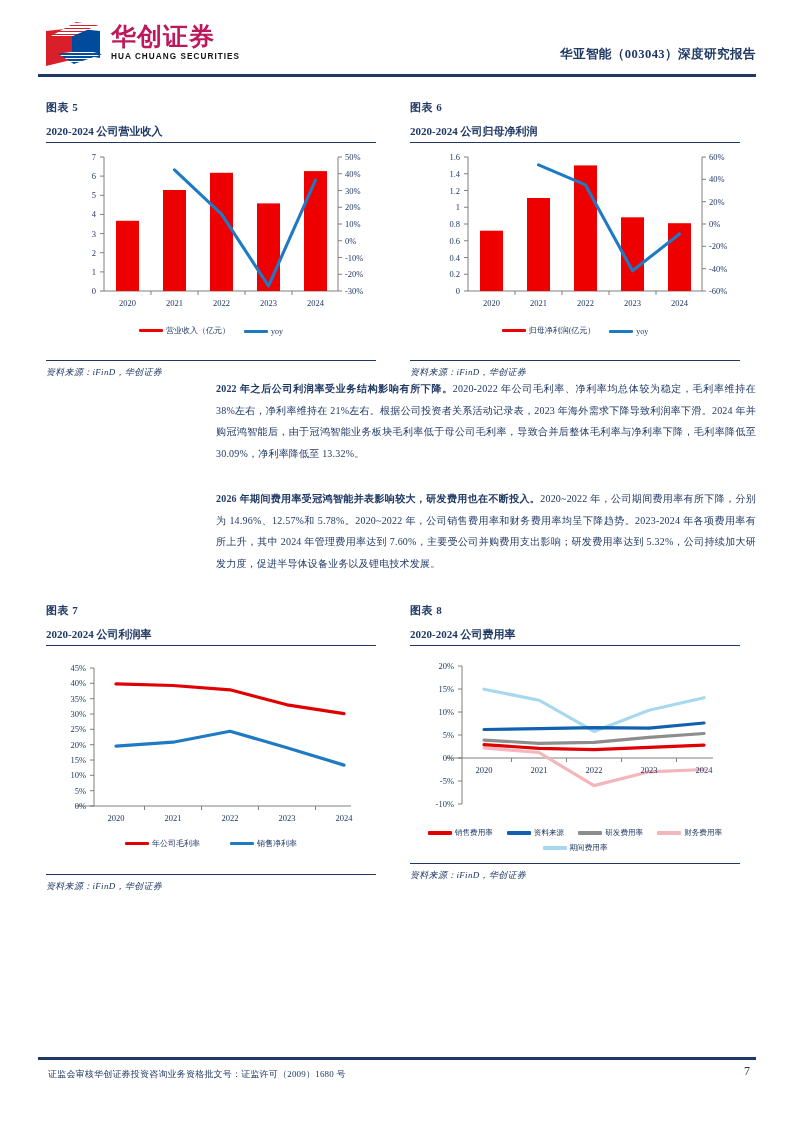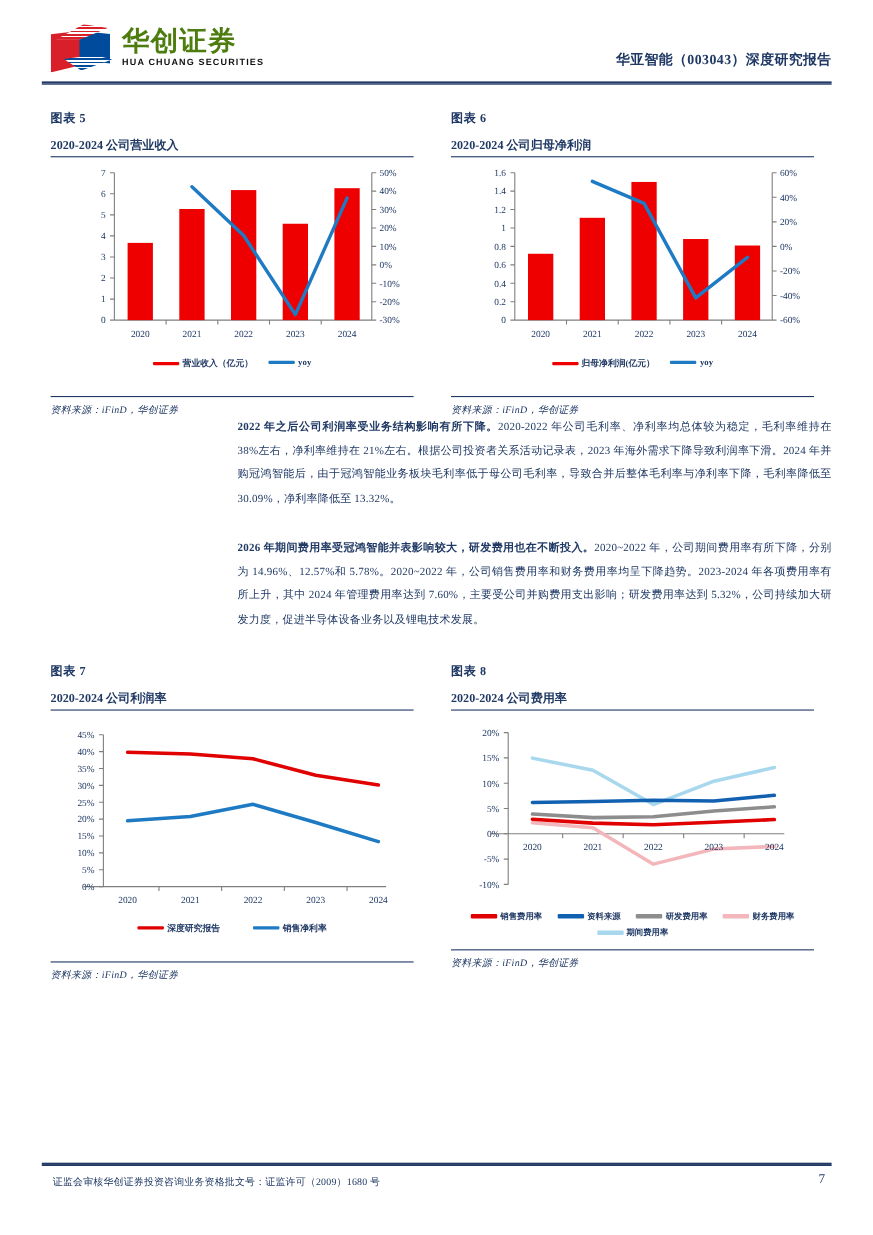--- a/index.html
+++ b/index.html
@@ -26,40 +26,40 @@
     position:absolute;left:2px;top:2px;width:50px;height:14px;
     background:repeating-linear-gradient(180deg,#d9202a 0 1.5px,#fff 1.5px 3px);
     clip-path:polygon(6% 100%,56% 0,100% 24%,50% 100%);
   }
   .logo-mark .stripes-bottom{
     position:absolute;left:12px;top:30px;width:44px;height:14px;
     background:repeating-linear-gradient(180deg,#004b9b 0 1.5px,#fff 1.5px 3px);
     clip-path:polygon(0 26%,62% 0,100% 30%,36% 100%);
   }
   .logo-text{display:flex;flex-direction:column;line-height:1;}
-  .logo-cn{font-family:"DejaVu Sans","Liberation Sans",sans-serif;font-size:25px;font-weight:bold;color:#4d7c0f;letter-spacing:1px;}
+  .logo-cn{font-family:"DejaVu Sans","Liberation Sans",sans-serif;font-size:25px;font-weight:bold;color:#be185d;letter-spacing:1px;}
   .logo-en{font-family:"Liberation Sans",sans-serif;font-size:8.2px;font-weight:bold;color:#111;letter-spacing:1.05px;margin-top:4px;}
   .header-title{
     position:absolute;right:38px;top:46px;font-size:12.6px;font-weight:bold;
     color:#1f3864;letter-spacing:.4px;white-space:nowrap;
   }
   .header-rule{position:absolute;left:38px;top:74px;width:718px;height:0;
     border-top:2.6px solid #1f3864;border-bottom:1px solid #1f3864;}
 
   
   .panel{position:absolute;}
   .panel-title{display:flex;align-items:baseline;gap:9px;font-size:11px;font-weight:bold;color:#1f3864;white-space:nowrap;flex-direction:column;}
   .panel-title .no{letter-spacing:.5px;}
   .panel-rule{margin-top:3px;width:100%;height:0;border-top:1.6px solid #1f3864;}
   .panel-box{margin-top:0;width:100%;box-sizing:border-box;}
   .src-rule{width:100%;height:0;border-top:1.6px solid #1f3864;}
   .src{font-size:9px;font-style:italic;color:#1f3864;padding-top:5px;letter-spacing:.3px;}
 
-  .legend{display:flex;justify-content:center;align-items:flex-start;gap:14px;flex-wrap:wrap;
-    font-size:8px;font-weight:bold;color:#1f3864;}
+  .legend{display:flex;justify-content:center;align-items:flex-end;gap:14px;flex-wrap:wrap;
+    font-size:8px;font-weight:normal;color:#1f3864;}
   .legend .li{display:flex;align-items:center;gap:3px;white-space:nowrap;}
   .legend .sw{display:inline-block;width:24px;height:3.4px;border-radius:1px;}
   .legend-sm{font-size:7.6px;row-gap:5px;}
 
   
   .para{position:absolute;font-size:10px;line-height:21.5px;color:#1f3864;text-align:justify;letter-spacing:.2px;}
   .para b{font-weight:bold;}
 
   
   .footer-rule{position:absolute;left:38px;top:1057px;width:718px;height:0;
@@ -341,21 +341,21 @@
           <text x="70" y="175">2020</text>
             <text x="127" y="175">2021</text>
           <text x="184" y="175">2022</text>
             <text x="241" y="175">2023</text>
           <text x="298" y="175">2024</text>
         </g>
       </svg>
       <div class="legend" style="margin-top:0px;gap:30px;">
         <span class="li">
           <span class="sw" style="background:#e00000"></span>
-          <span>深度研究报告</span>
+          <span>年公司毛利率</span>
         </span>
         <span class="li">
           <span class="sw" style="background:#1f7ac4"></span>
           <span>销售净利率</span>
         </span>
       </div>
     </div>
     <div style="height:25px"></div>
     <div class="src-rule"></div>
     <div class="src">资料来源：iFinD，华创证券</div>

